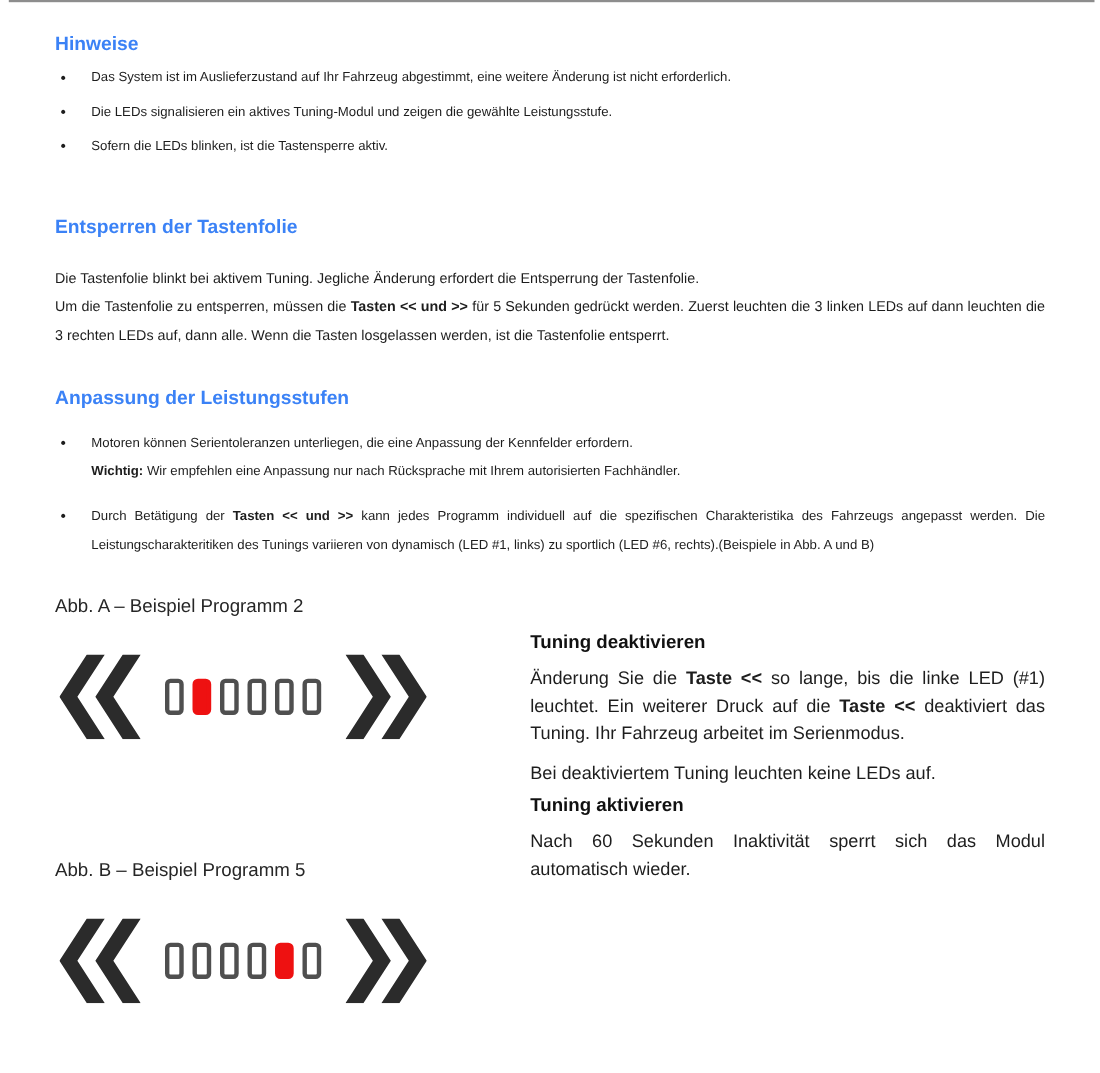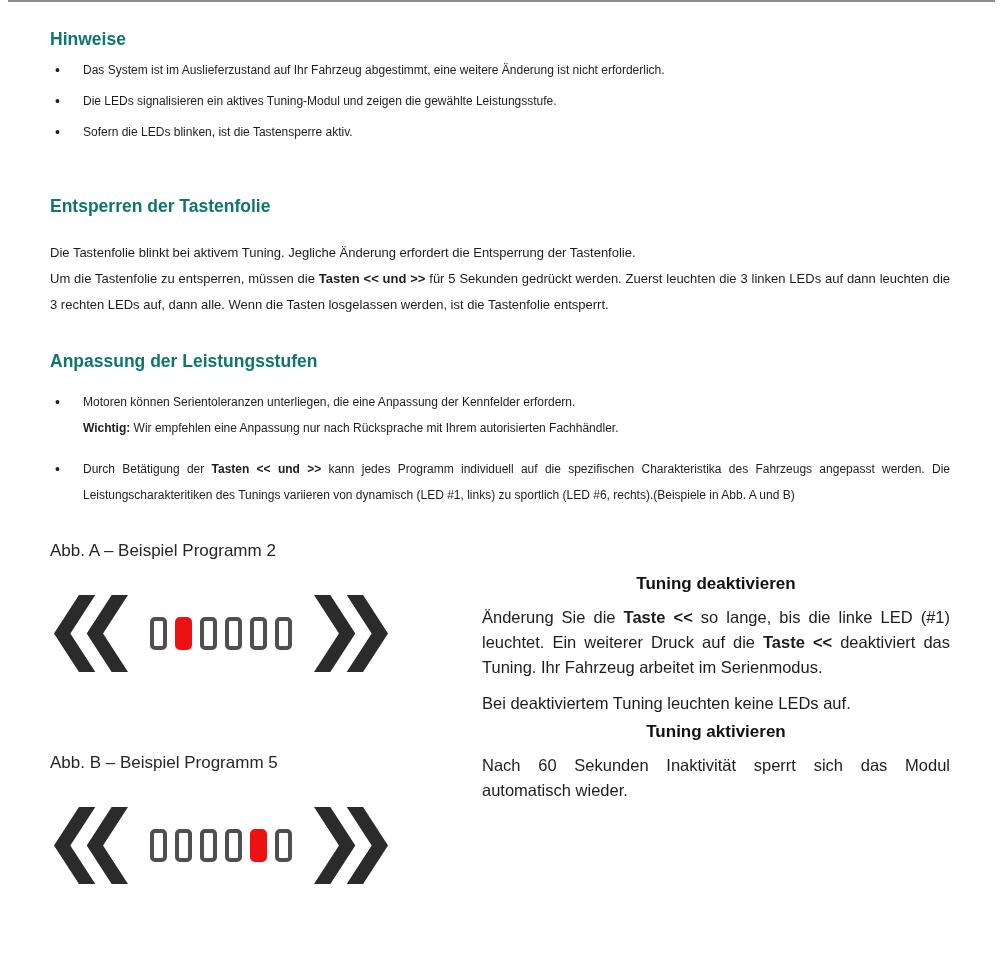--- a/index.html
+++ b/index.html
@@ -6,21 +6,21 @@
   body {
     width:1000px; height:975px; overflow:hidden;
     font-family:"Liberation Sans", sans-serif;
     color:#1d1d1d;
     -webkit-font-smoothing:antialiased;
   }
   .page { position:relative; width:1000px; height:975px; padding:0 50px; box-sizing:border-box; }
   .topline { position:absolute; top:0; left:8px; right:5px; height:2px; background:#8d8d8d; }
 
   .doc-heading {
-    font-size:17.5px; font-weight:bold; color:#0f766e; line-height:21px; margin:0;
+    font-size:17.5px; font-weight:bold; color:#3b82f6; line-height:21px; margin:0;
   }
   .h-hinweise   { padding-top:29px; }
   .h-entsperren { margin-top:51px; }
   .h-anpassung  { margin-top:33px; }
 
   .b-list { margin-top:7px; }
   .b-item { display:flex; margin-bottom:5px; }
   .bullet { flex:none; width:28px; padding-left:5px; font-size:14px; line-height:26px; color:#1d1d1d; }
   .b-text { flex:1; text-align:justify; font-size:12px; line-height:26px; }
 
@@ -28,34 +28,34 @@
 
   .anp-b1 { margin-top:17px; }
   .anp-b2 { margin-top:15px; }
 
   
   .figrow { display:flex; margin-top:32px; }
   .leftcol { flex:none; width:432px; }
   .rightcol { flex:1; margin-top:33px; }
 
   .figlabel { font-size:17px; line-height:21px; color:#262626; }
-  .figlabel-b { margin-top:80px; }
+  .figlabel-b { margin-top:108px; }
 
   .ledmodule { display:flex; align-items:center; margin-top:34px; margin-left:4px; }
   .chev { width:74px; height:77px; flex:none; fill:var(--chevron, #2b2b2b); }
   .chev.flip { transform:scaleX(-1); }
   .ledrow { display:flex; gap:8px; margin:0 22px; }
   .led {
     width:17px; height:33px; box-sizing:border-box;
     border:4px solid var(--led_border, #4f4f4f);
     border-radius:5px; background:#ffffff;
   }
   .led.lit { border-color:var(--led_red, #ee1111); background:var(--led_red, #ee1111); }
 
-  .rc-h { font-size:17px; font-weight:bold; color:#111; line-height:21px; margin:0;text-align:center; }
+  .rc-h { font-size:17px; font-weight:bold; color:#111; line-height:21px; margin:0; }
   .rc-h.second { margin-top:5px; }
   .rc-p { margin:11px 0 0; text-align:justify; font-size:16.5px; line-height:25px; }
 </style>
 </head>
 <body>
 
 <div class="page">
   <div class="topline"></div>
 
   <h2 class="doc-heading h-hinweise">Hinweise</h2>

